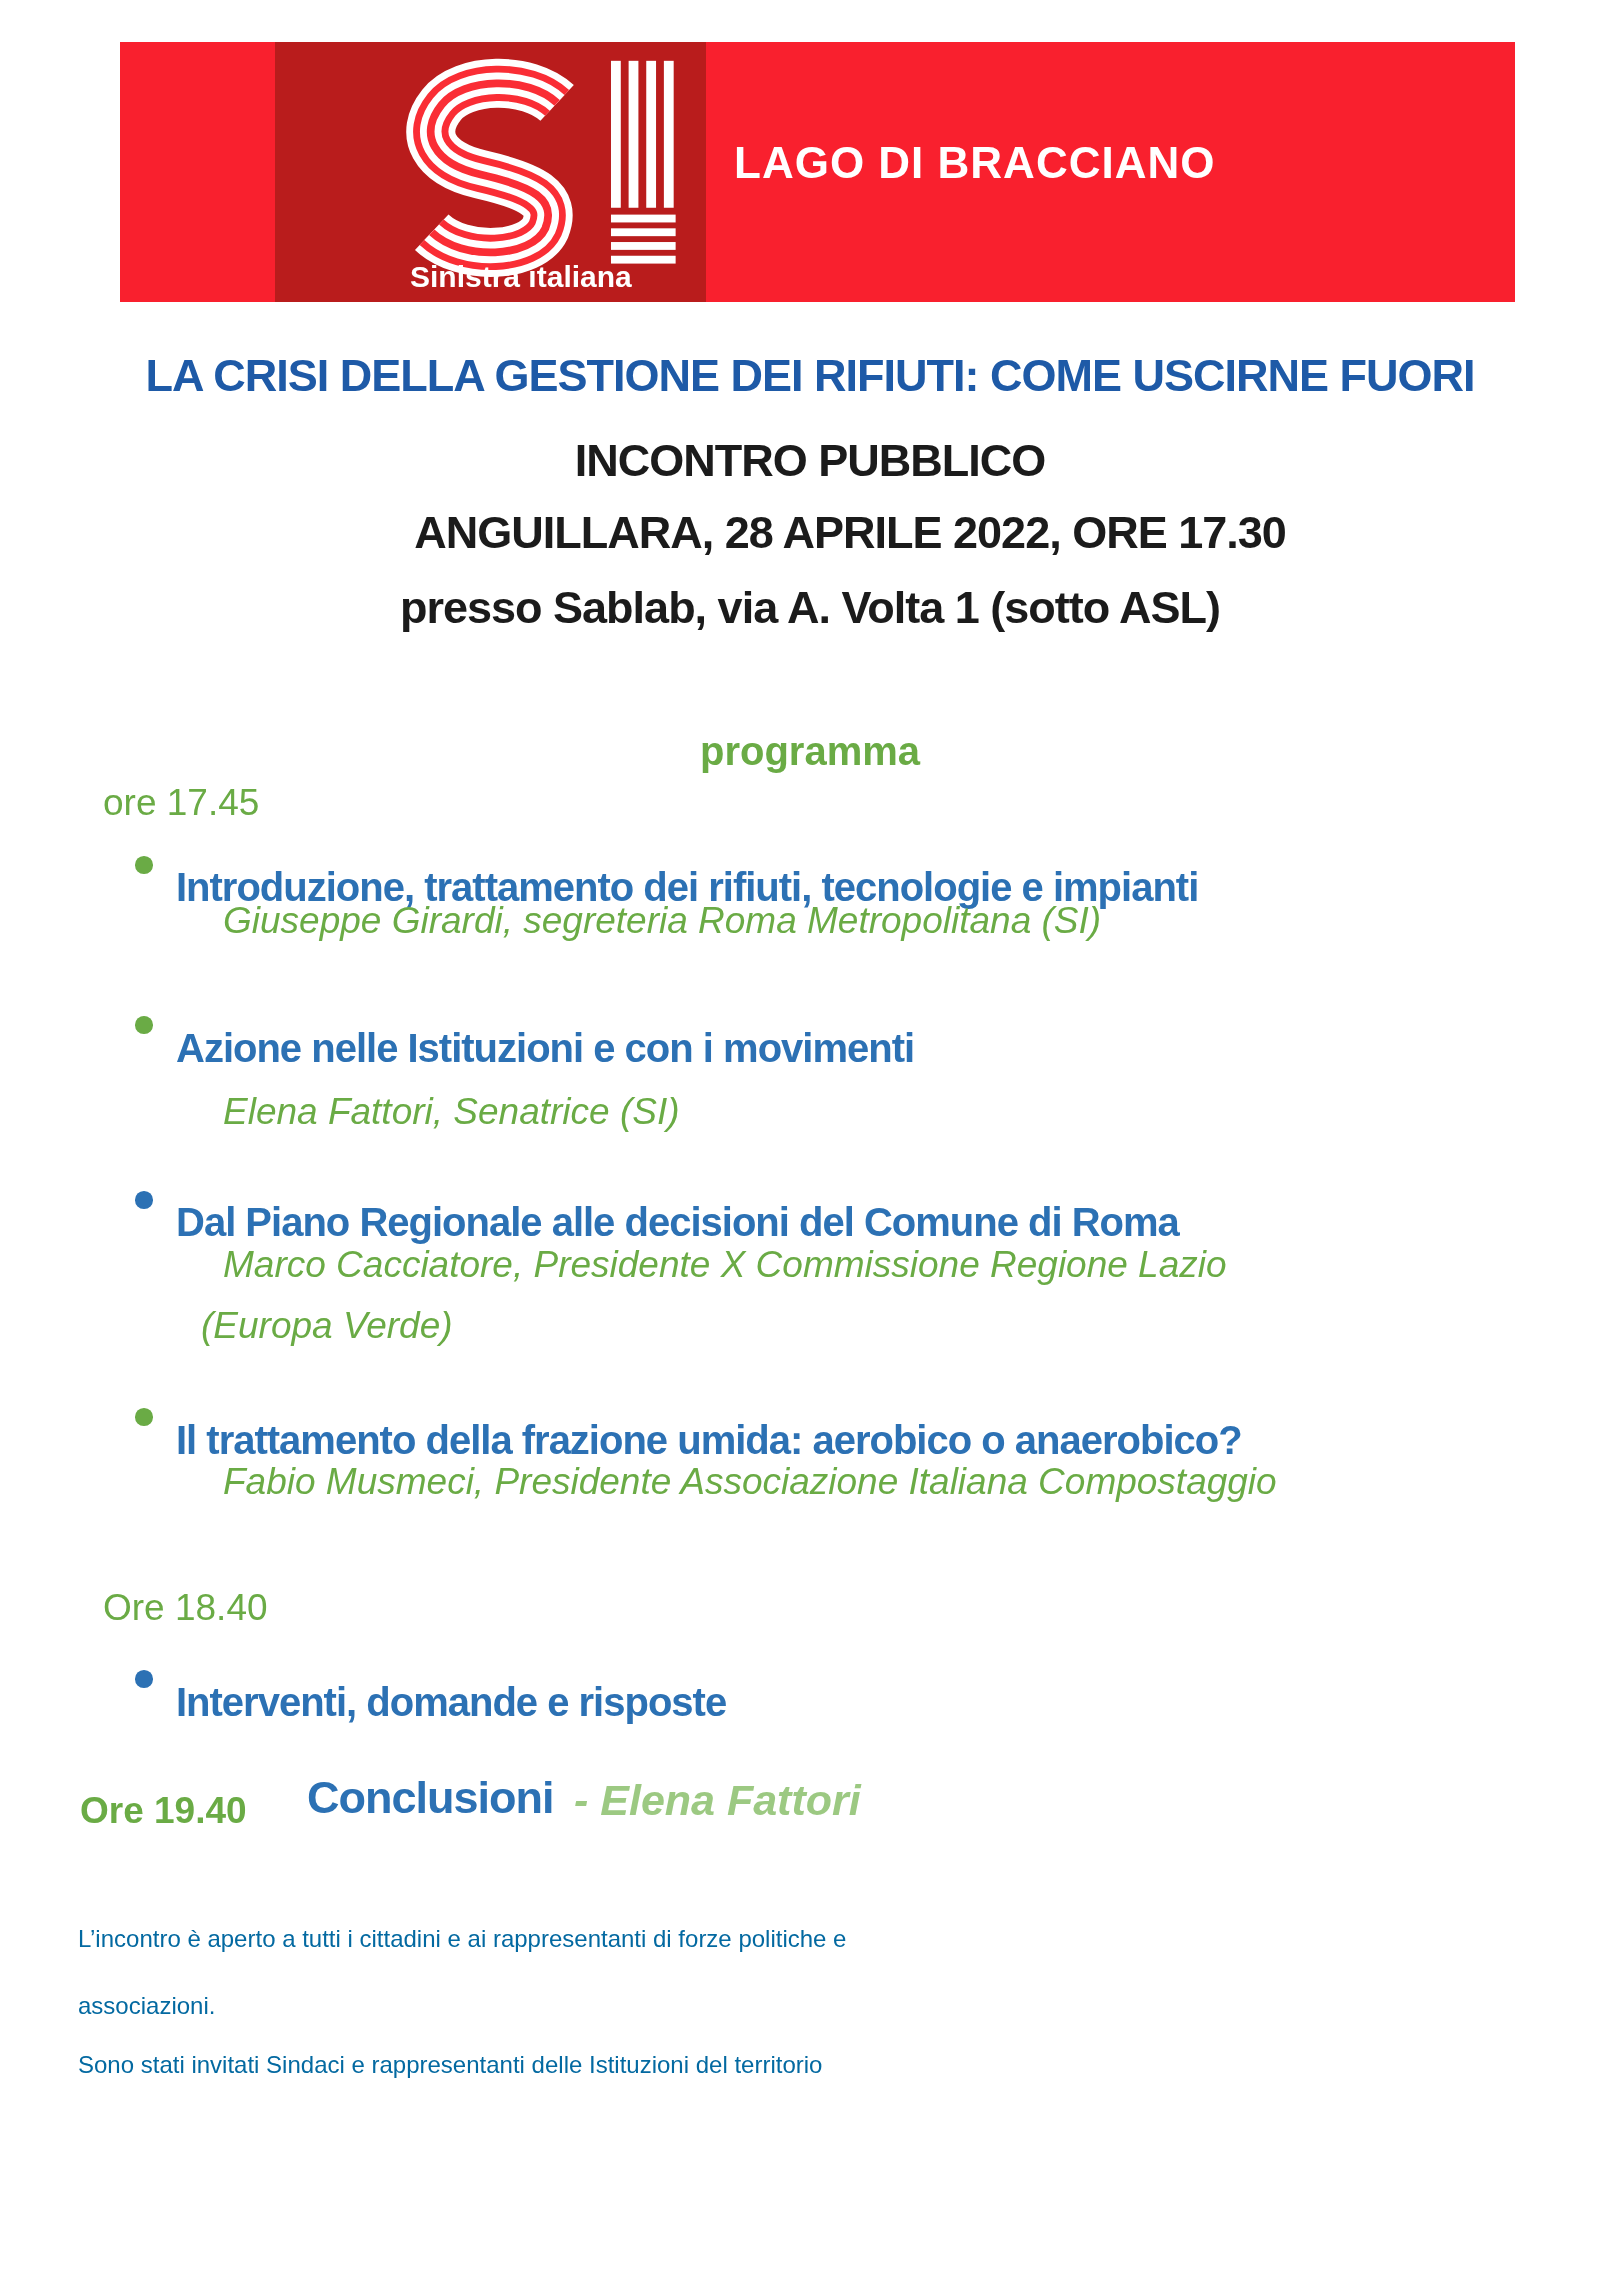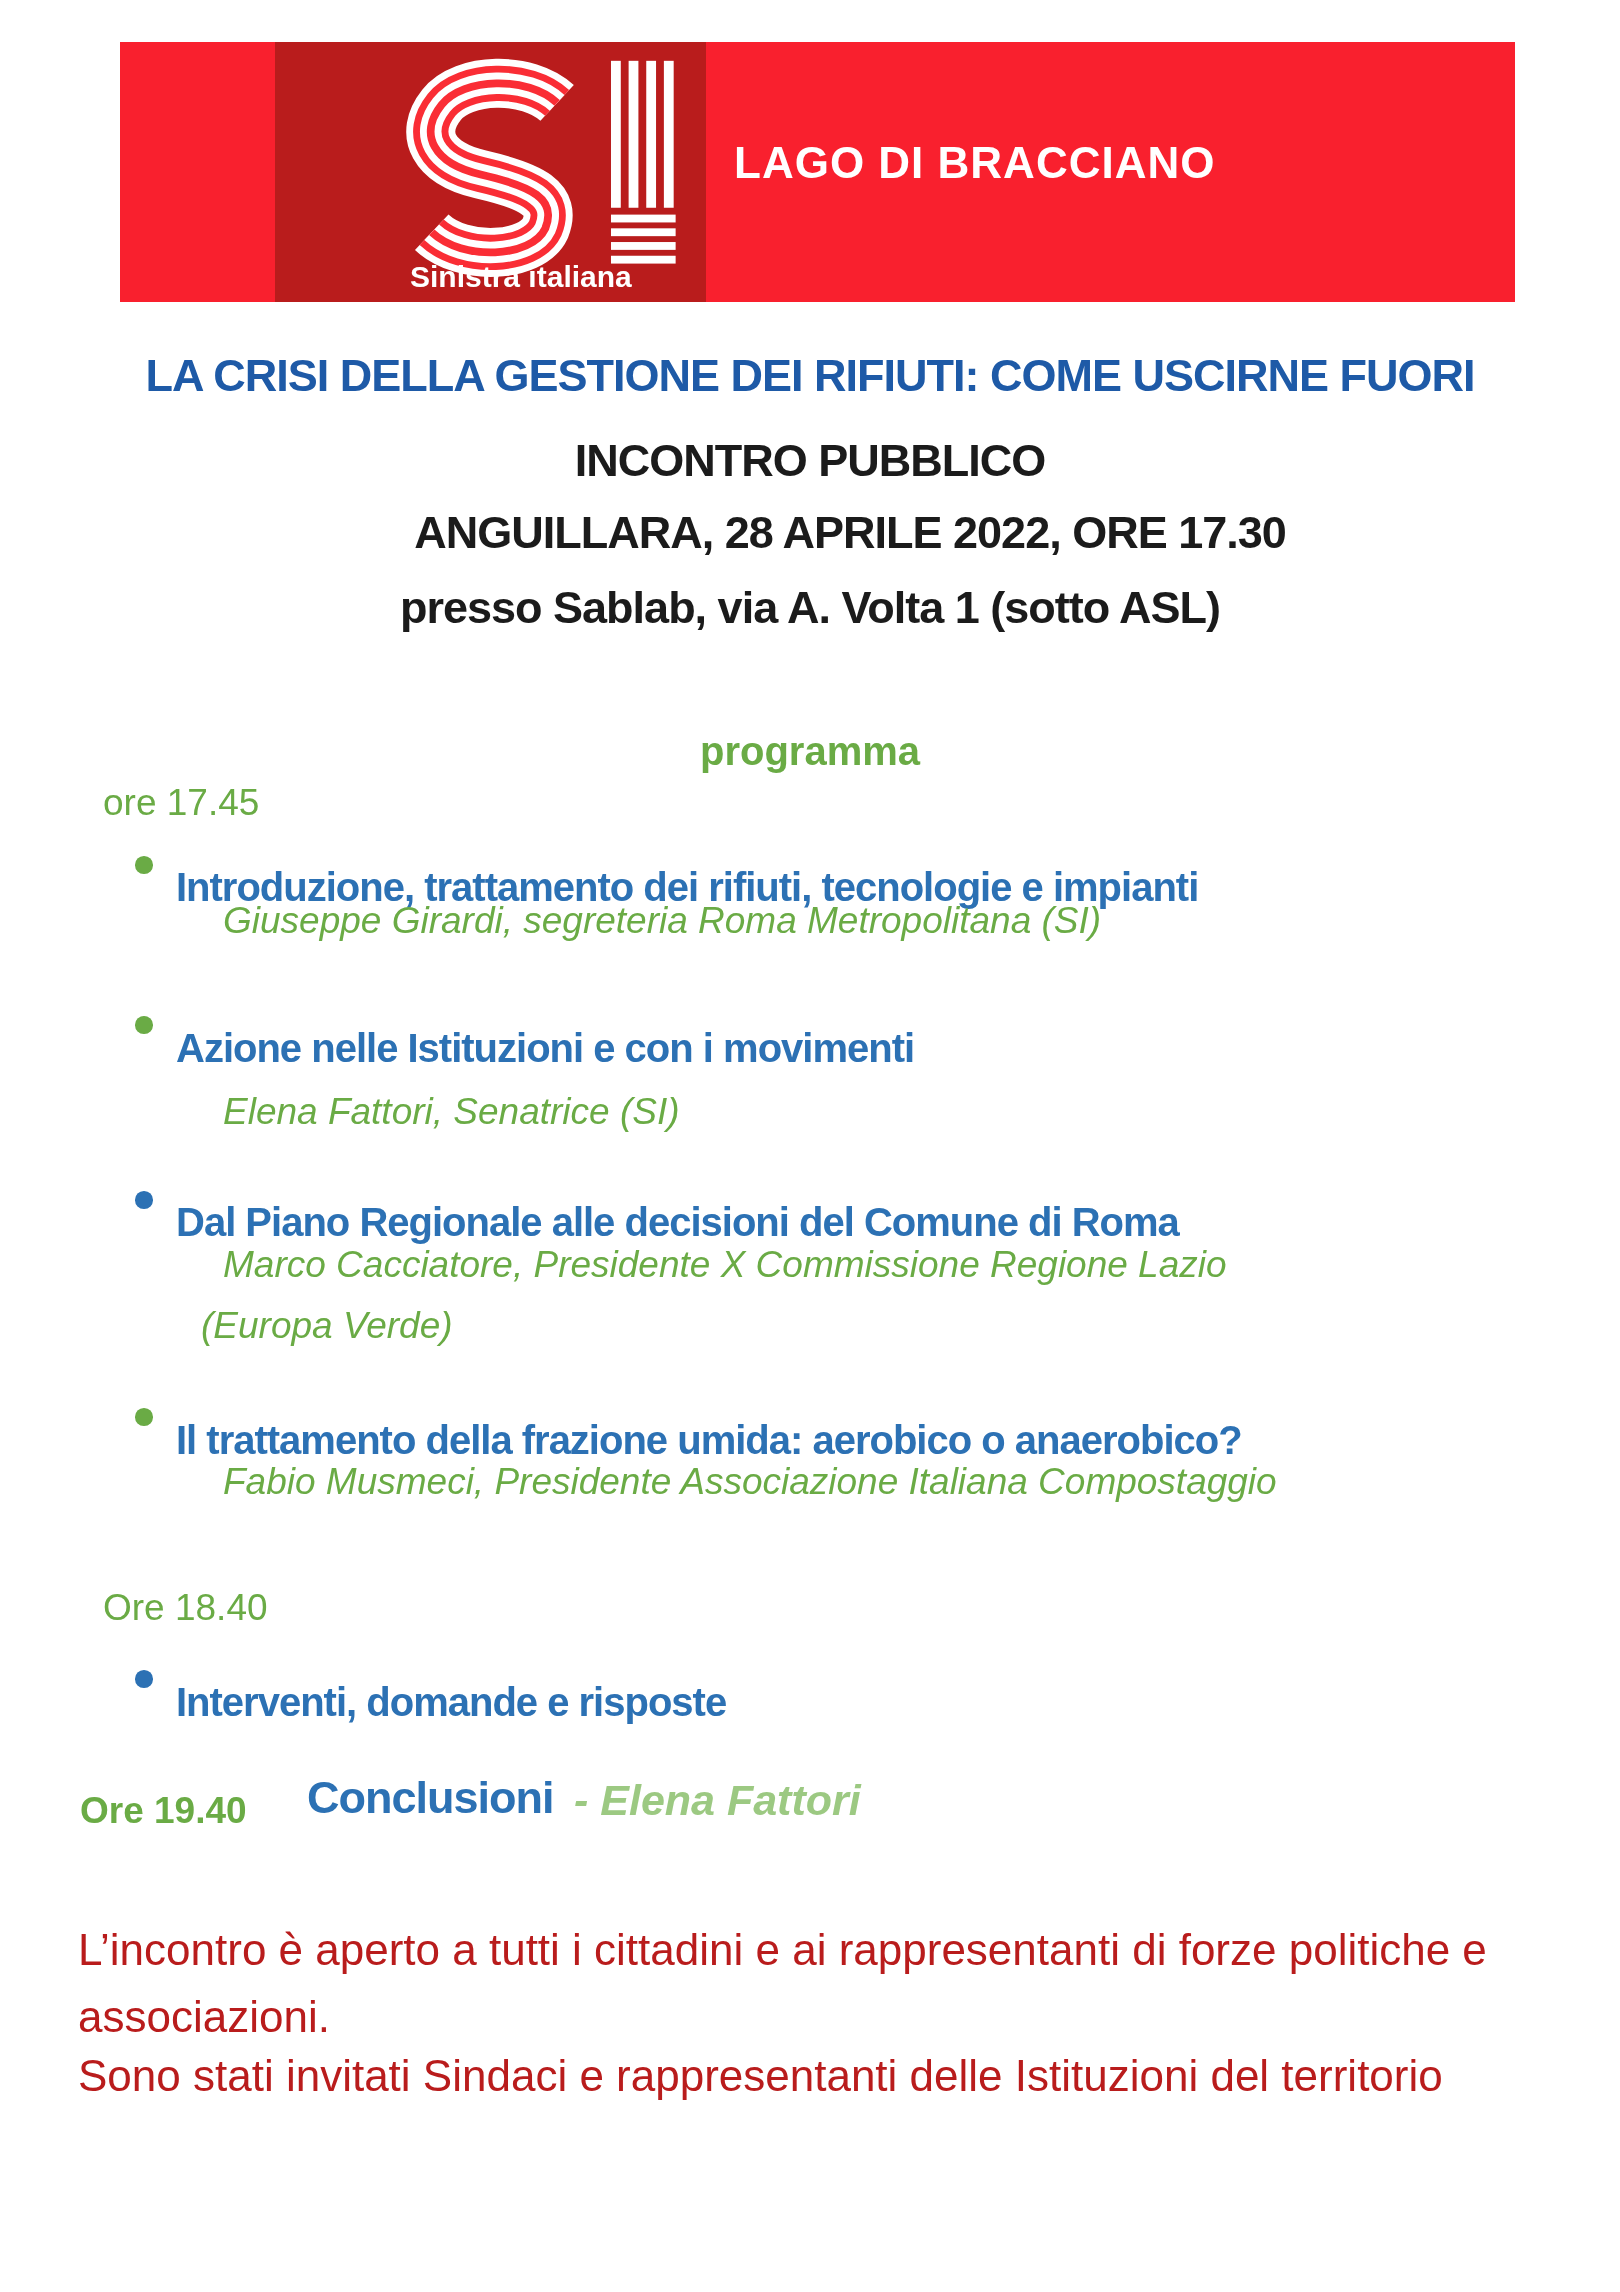--- a/index.html
+++ b/index.html
@@ -46,21 +46,21 @@
   .bullet-dot{width:17.6px;height:17.6px;border-radius:50%;}
   .bullet-green{background:#6aab45;}
   .bullet-blue{background:#2c71b4;}
   .speaker{left:223px;font-size:37px;font-style:italic;color:#6aab45;white-space:nowrap;}
   .speaker2{left:201px;}
   
   .concl-time{left:80px;top:1790px;font-size:37px;font-weight:bold;color:#6aab45;white-space:nowrap;}
   .concl-label{left:307px;top:1772px;font-size:45px;font-weight:bold;color:#2c71b4;letter-spacing:-1px;white-space:nowrap;}
   .concl-speaker{left:574px;top:1776px;font-size:43px;font-weight:bold;font-style:italic;color:#9cc982;white-space:nowrap;}
   
-  .footer-line{left:78px;font-size:44px;color:#b91c1c;white-space:nowrap;}
+  .footer-line{left:78px;font-size:24px;color:#0369a1;white-space:nowrap;}
 </style>
 </head>
 <body>
 
 <div class="page">
 
   <div class="banner">
     <div class="logo-panel">
       <svg class="logo-svg" viewBox="0 0 440 265">
 

